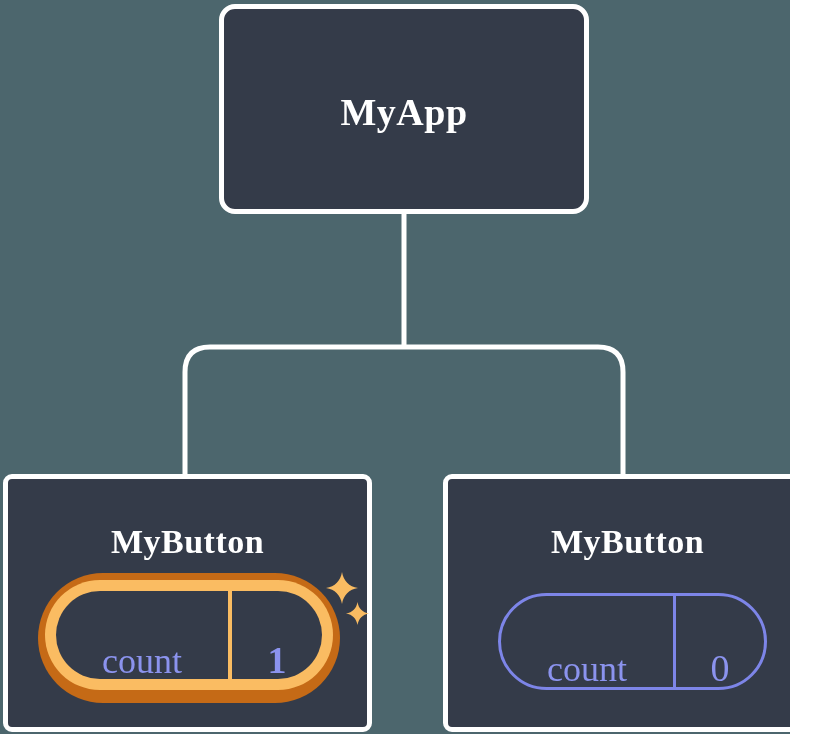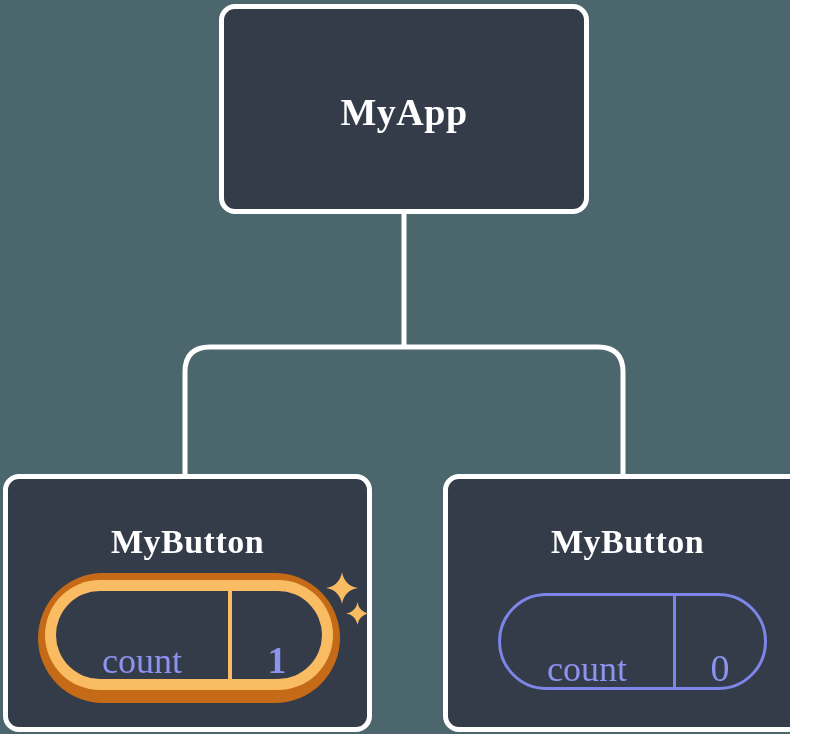--- a/index.html
+++ b/index.html
@@ -29,21 +29,21 @@
     box-sizing: border-box;
   }
   .root-node {
     left: 219px; top: 4px;
     width: 370px; height: 210px;
     display: flex; align-items: center; justify-content: center;
     padding-top: 6px;
   }
   .child-node {
     top: 474px;
-    width: 369px; height: 258px;
+    width: 369px; height: 258px; border-radius: 9px;
   }
   .child-left  { left: 3px; }
   .child-right { left: 443px; }
   .node-title {
     color: var(--label-text);
     font-size: 38px;
     font-weight: 600;
     letter-spacing: 0.5px;
     line-height: 1;
   }

